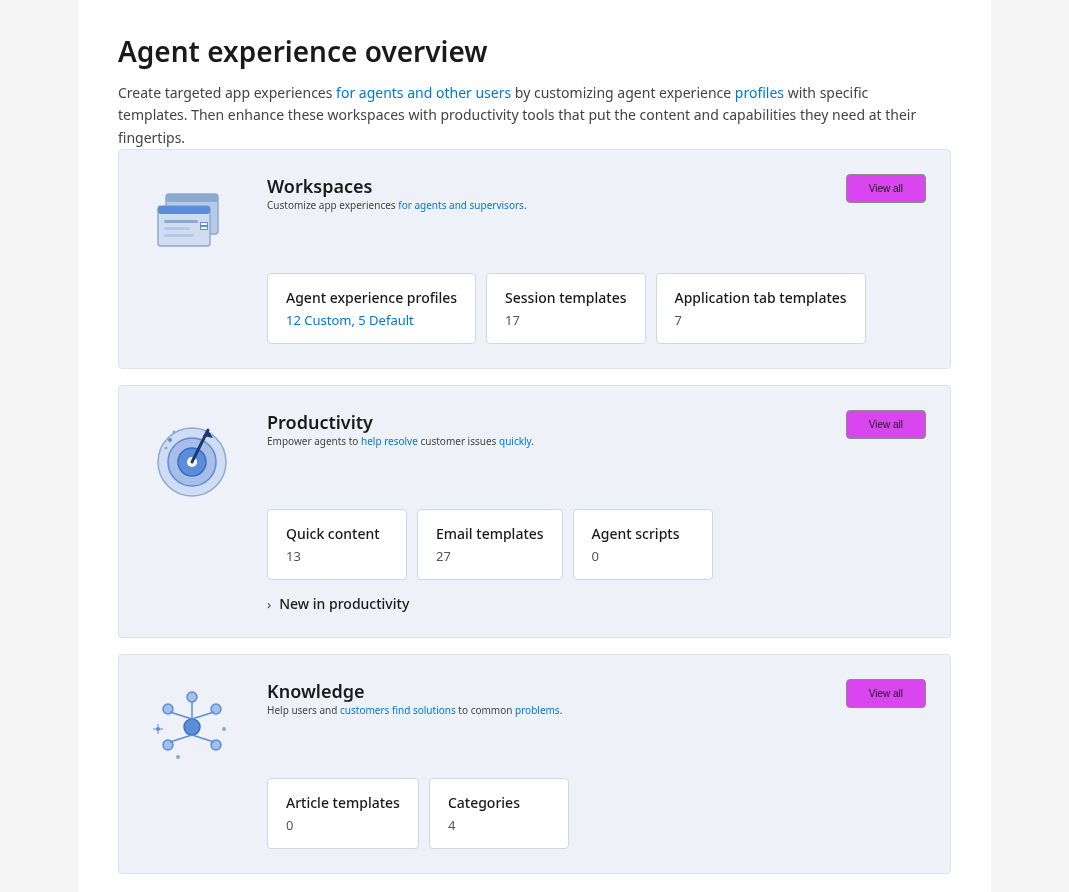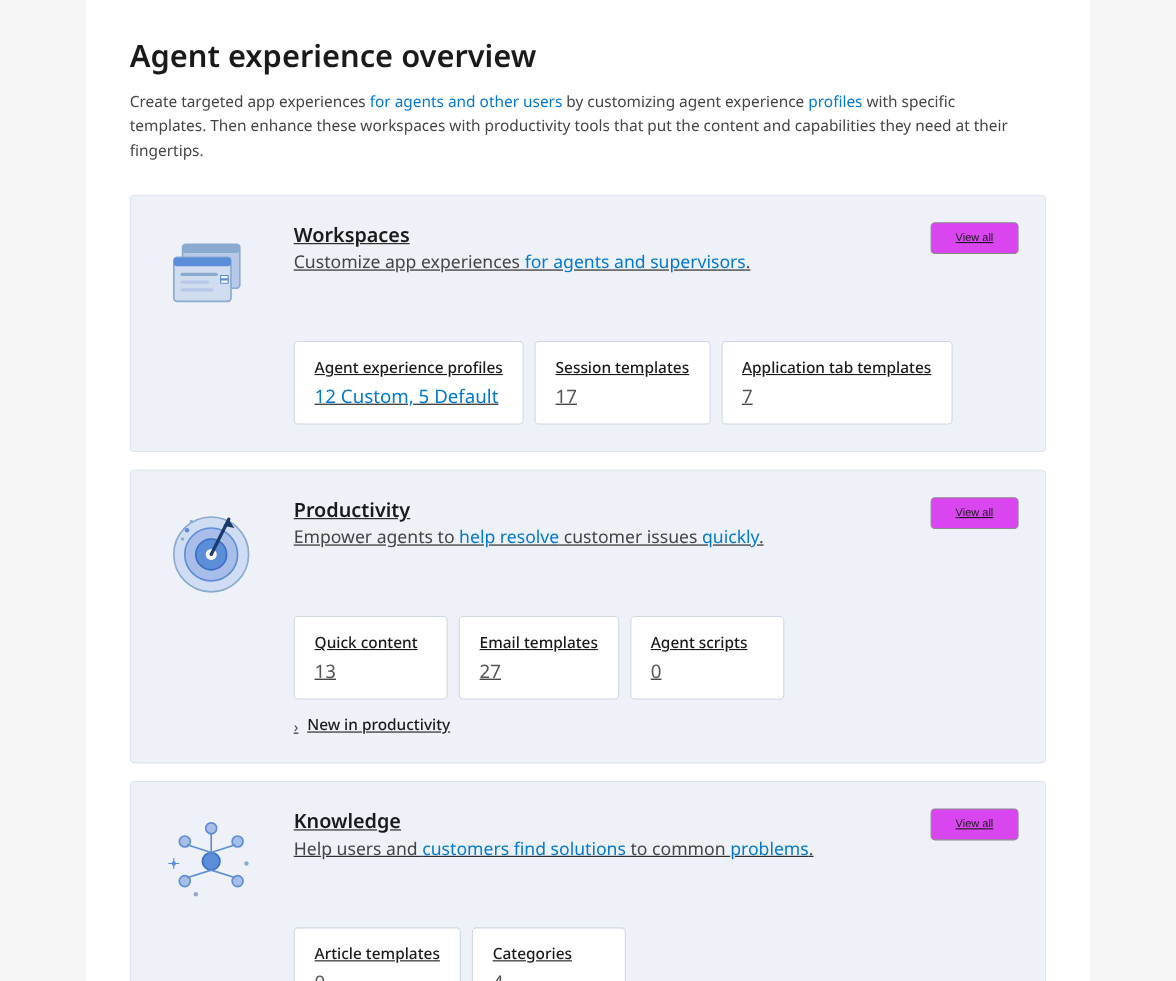--- a/index.html
+++ b/index.html
@@ -21,37 +21,35 @@
       font-size: 28px;
       font-weight: 600;
       color: #1a1a1a;
       margin-bottom: 12px;
     }
     .page-subtitle {
       font-size: 14px;
       color: #444;
       line-height: 1.6;
       max-width: 820px;
-      margin-bottom: 28px;
     }
     .page-subtitle a, .link-blue { color: #0078d4; text-decoration: none; }
     .link-red { color: #c0392b; text-decoration: none; }
 
     
     .section {
       background: #eef2f8;
       border: 1px solid #dde3ee;
       border-radius: 4px;
       margin-bottom: 16px;
       padding: 24px 24px 24px 24px;
       display: flex;
       align-items: flex-start;
       gap: 24px;
       position: relative;
-      text-decoration: underline;
     }
     .section-icon {
       flex-shrink: 0;
       width: 100px;
       display: flex;
       align-items: center;
       justify-content: center;
     }
     .section-body {
       flex: 1;
@@ -61,21 +59,21 @@
       align-items: flex-start;
       justify-content: space-between;
       margin-bottom: 6px;
     }
     .section-title {
       font-size: 18px;
       font-weight: 600;
       color: #1a1a1a;
     }
     .section-desc {
-      font-size: 16px;
+      font-size: 10px;
       color: #444;
       margin-bottom: 18px;
       line-height: 1.5;
     }
     .view-all-btn {
       border: 1px solid #8a8a8a;
       background: #d946ef;
       border-radius: 4px;
       padding: 8px 22px;
       font-size: 10px;
@@ -100,21 +98,21 @@
       cursor: pointer;
       margin-top: 36px;
     }
     .card-title {
       font-size: 14px;
       font-weight: 500;
       color: #1a1a1a;
       margin-bottom: 4px;
     }
     .card-value {
-      font-size: 17px;
+      font-size: 13px;
       color: #555;
     }
     .card-value.link-blue { color: #0078d4; }
 
     
     .expand-row {
       margin-top: 14px;
       display: flex;
       align-items: center;
       gap: 8px;

